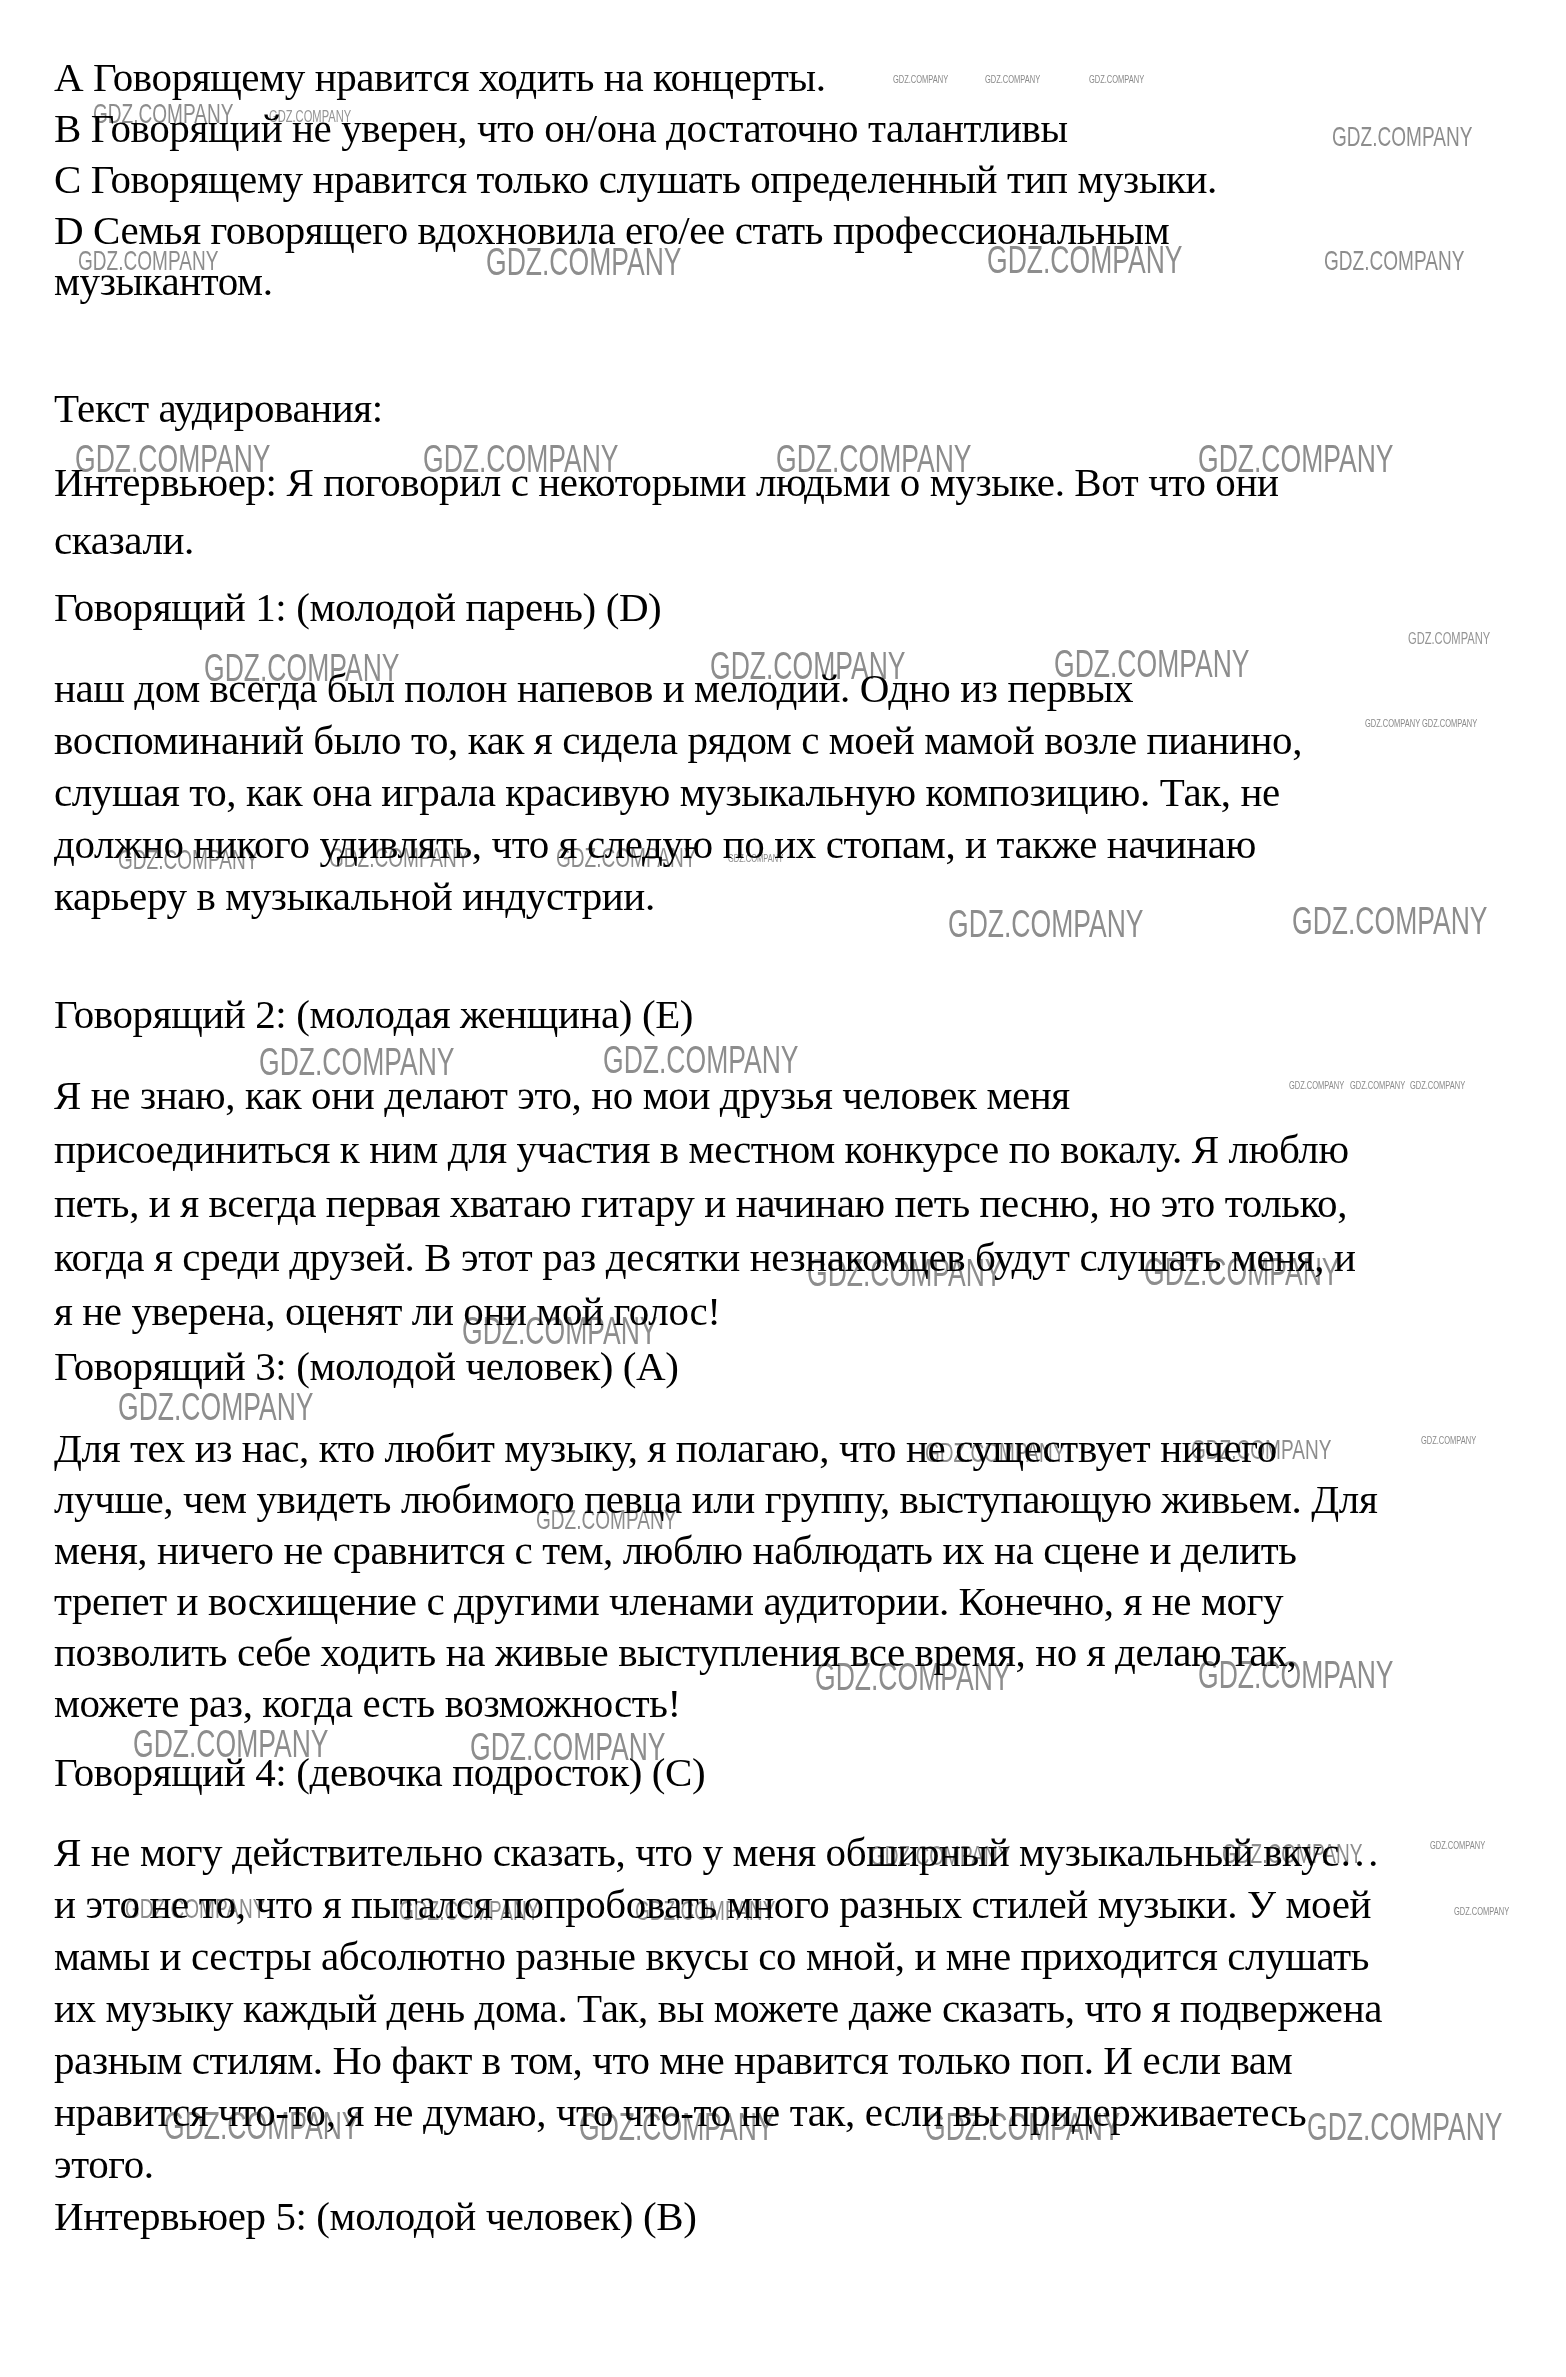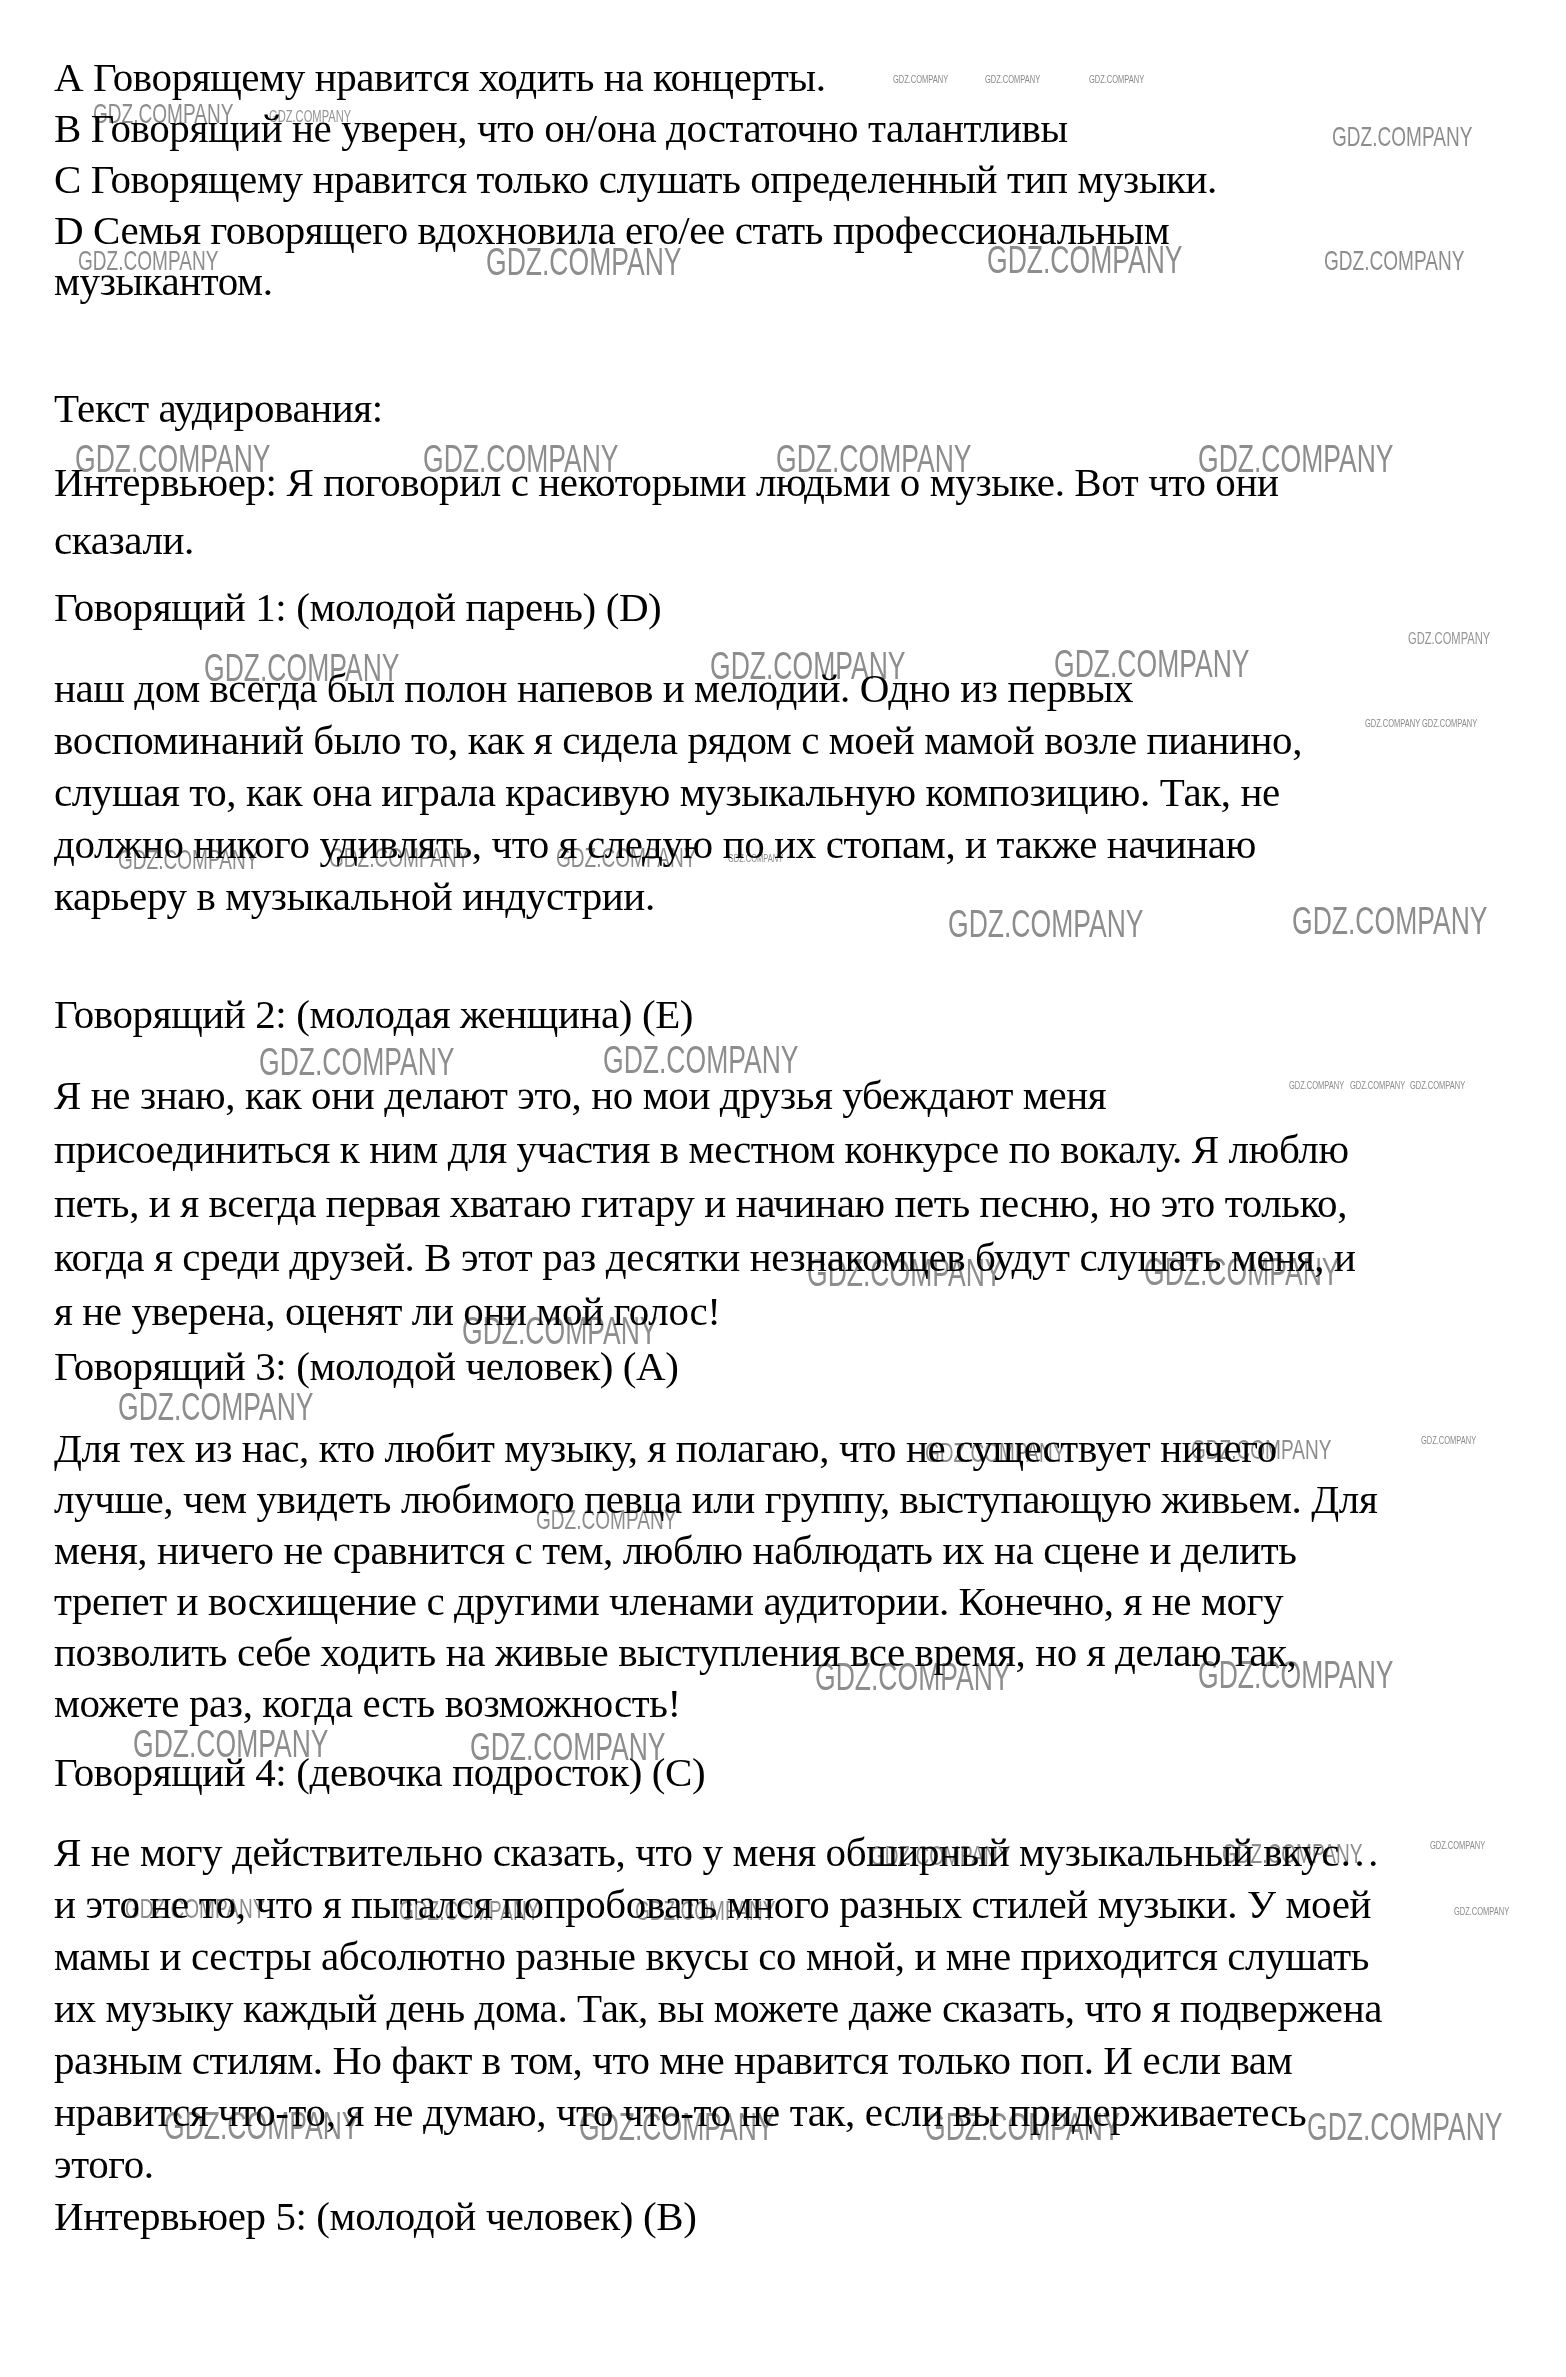--- a/index.html
+++ b/index.html
@@ -79,21 +79,21 @@
     <div class="line">воспоминаний было то, как я сидела рядом с моей мамой возле пианино,</div>
     <div class="line">слушая то, как она играла красивую музыкальную композицию. Так, не</div>
     <div class="line">должно никого удивлять, что я следую по их стопам, и также начинаю</div>
     <div class="line">карьеру в музыкальной индустрии.</div>
   </div>
 
   <div class="block lh69" style="top:989px">
     <div class="line">Говорящий 2: (молодая женщина) (Е)</div>
   </div>
   <div class="block lh72" style="top:1068px">
-    <div class="line">Я не знаю, как они делают это, но мои друзья убеждают меня</div>
+    <div class="line">Я не знаю, как они делают это, но мои друзья человек меня</div>
     <div class="line">присоединиться к ним для участия в местном конкурсе по вокалу. Я люблю</div>
     <div class="line">петь, и я всегда первая хватаю гитару и начинаю петь песню, но это только,</div>
     <div class="line">когда я среди друзей. В этот раз десятки незнакомцев будут слушать меня, и</div>
     <div class="line">я не уверена, оценят ли они мой голос!</div>
   </div>
 
   <div class="block lh69" style="top:1341px">
     <div class="line">Говорящий 3: (молодой человек) (А)</div>
   </div>
   <div class="block lh69" style="top:1423px">

